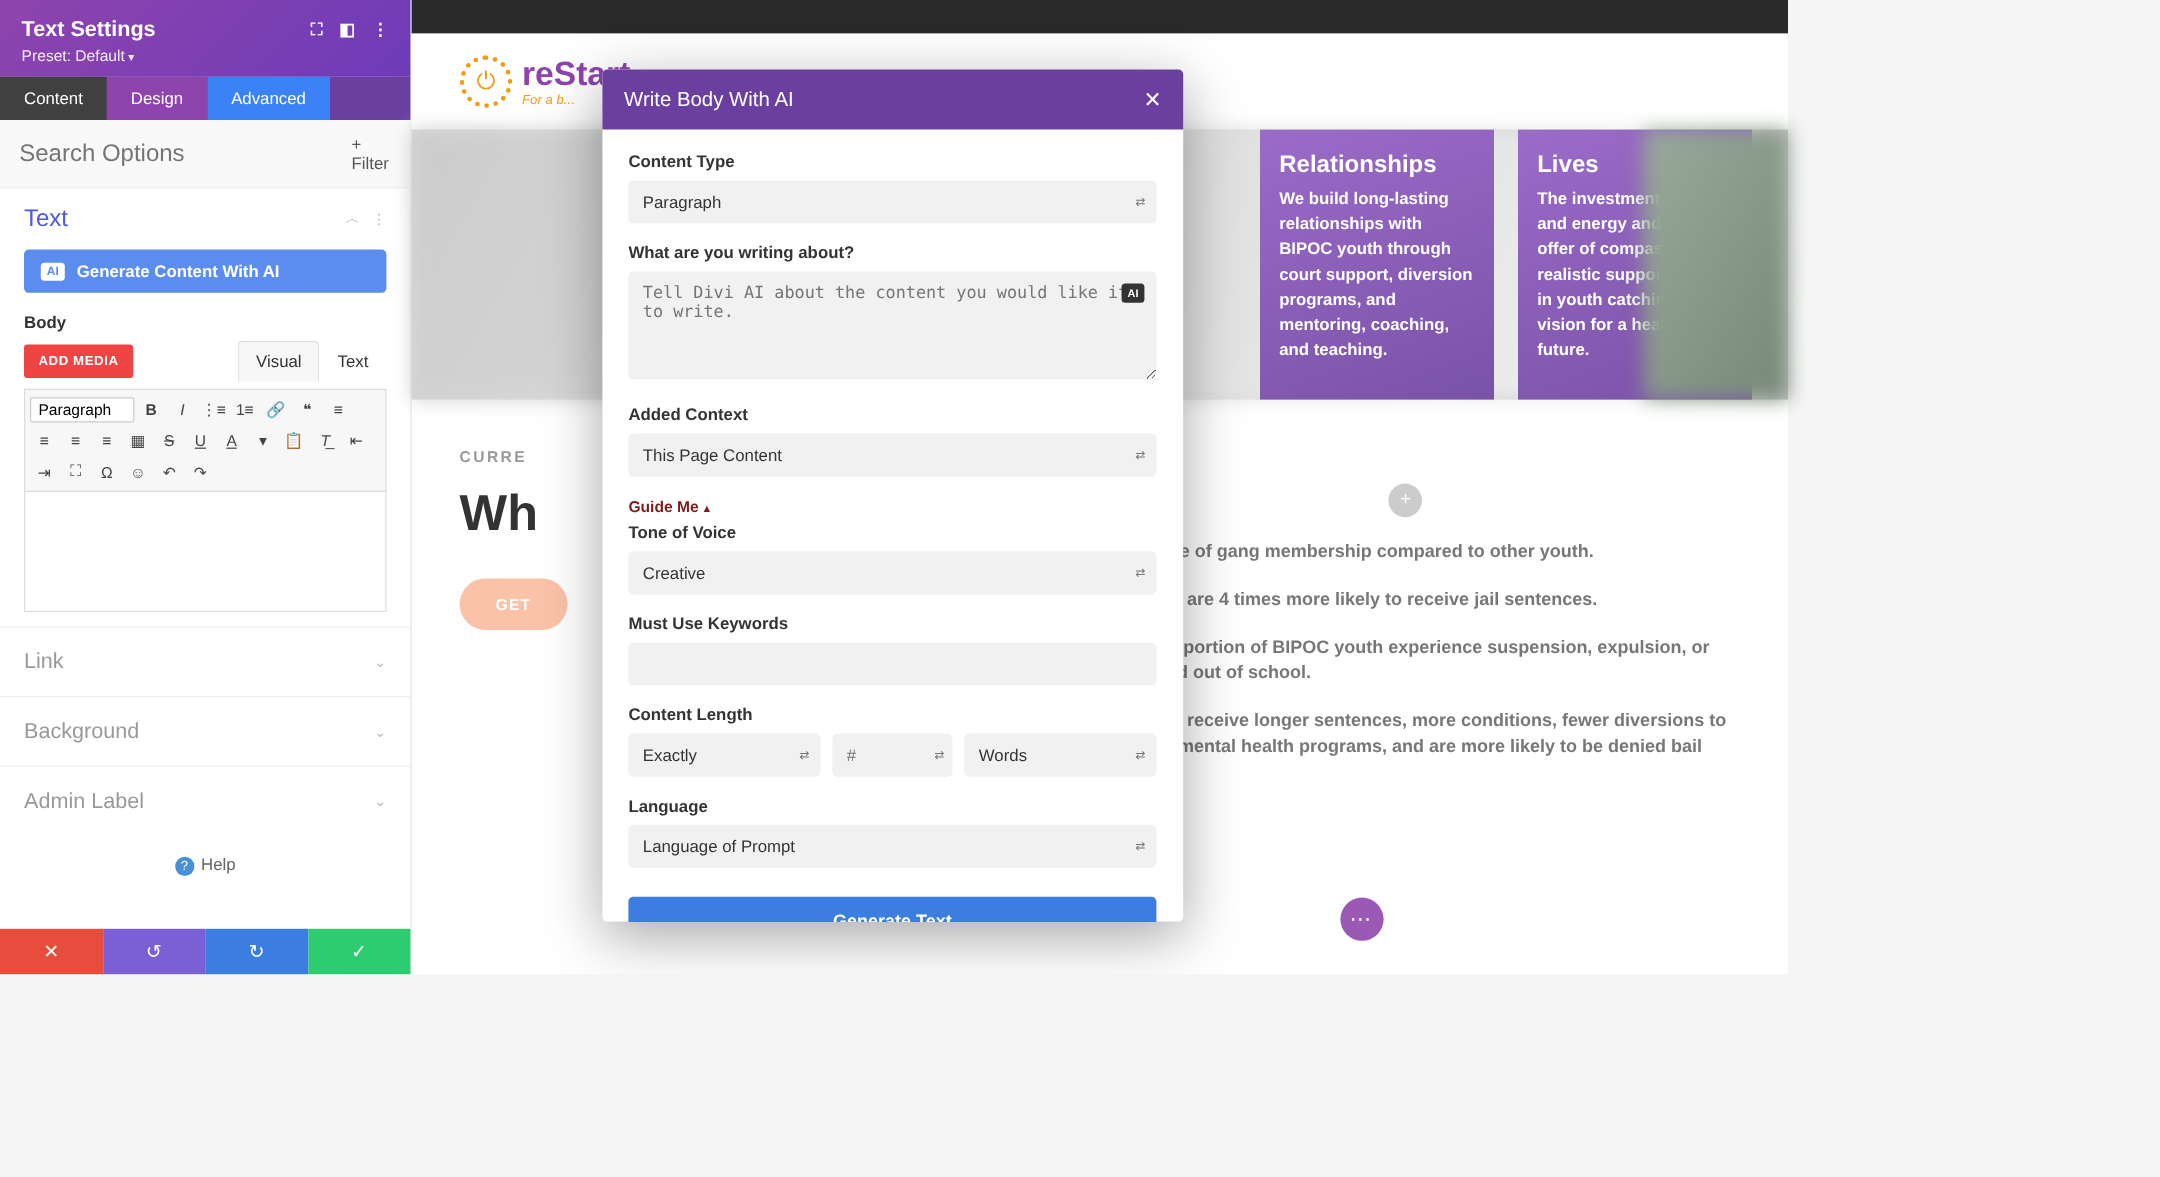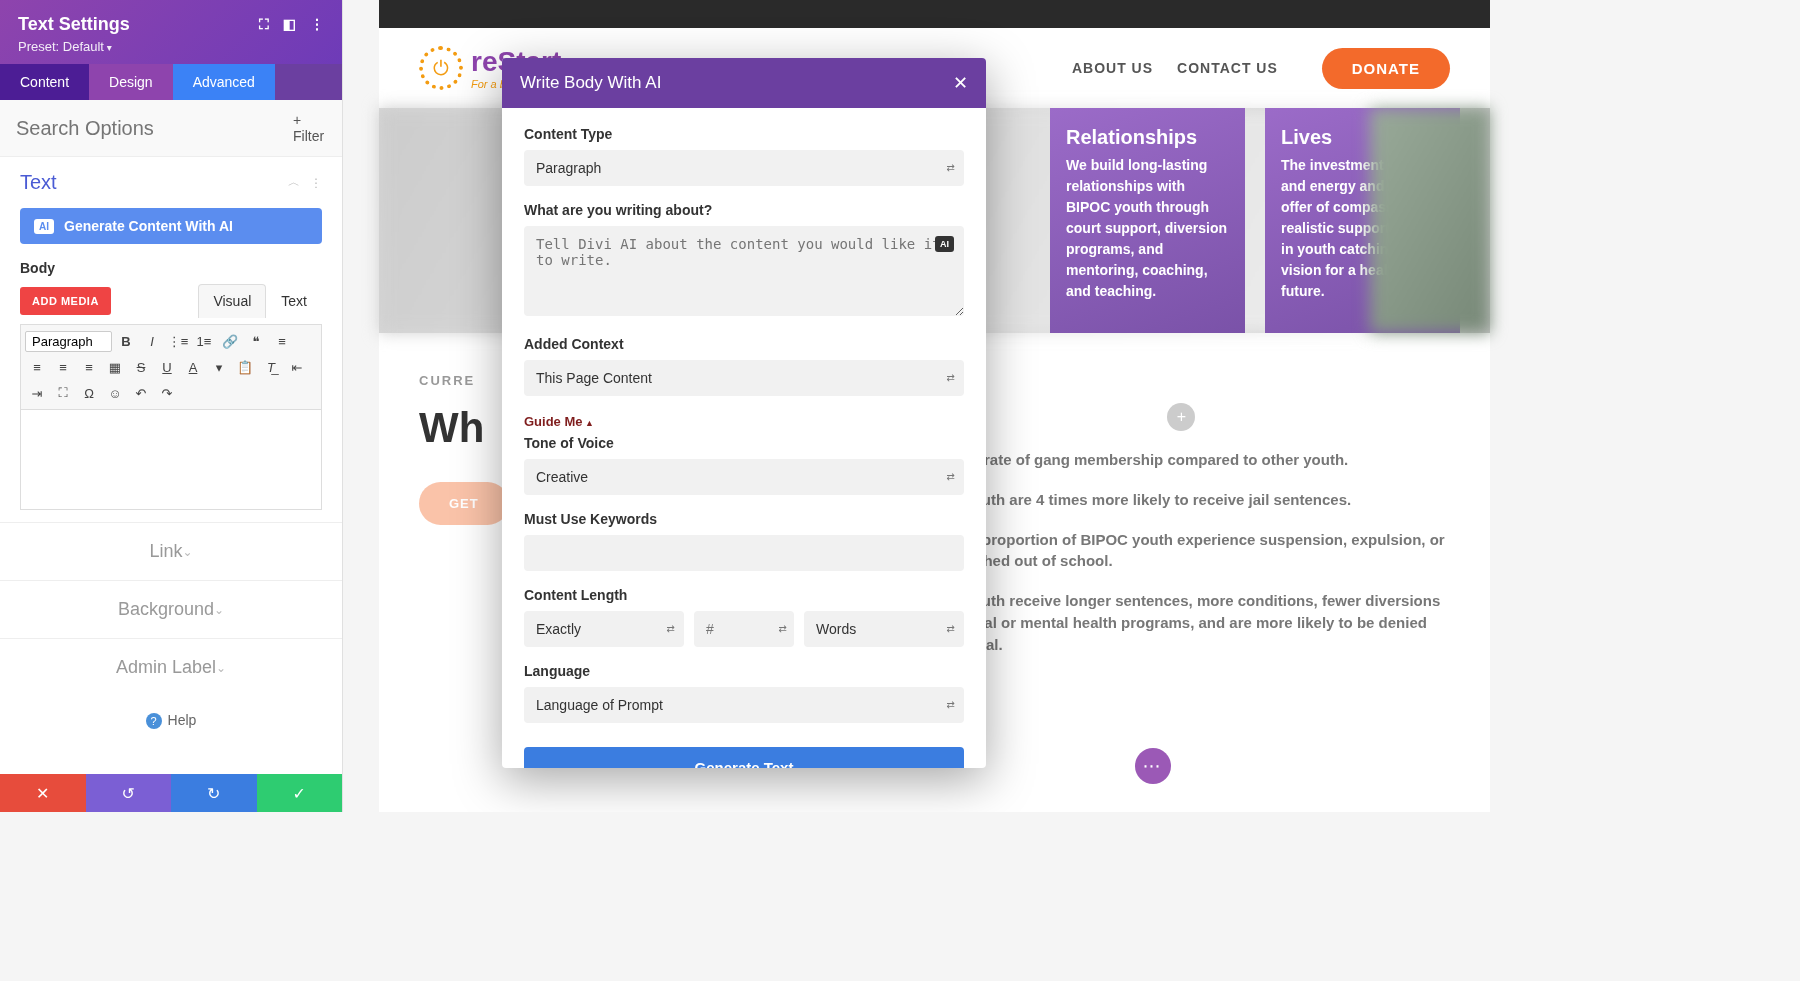--- a/index.html
+++ b/index.html
@@ -1,33 +1,33 @@
 <!DOCTYPE html>
 <html><head>
 <meta charset="utf-8">
 <style>
 * { box-sizing: border-box; margin: 0; padding: 0; }
 body { font-family: -apple-system, BlinkMacSystemFont, "Segoe UI", Helvetica, Arial, sans-serif; background: #f5f5f5; overflow: hidden; }
 
-.app { display: flex; height: 812px; width: 1490px; position: relative; gap: 36px; }
+.app { display: flex; height: 812px; width: 1490px; position: relative; }
 
 
 .sidebar { width: 343px; background: #fff; display: flex; flex-direction: column; border-right: 1px solid #e0e0e0; }
 .sidebar-header { background: linear-gradient(135deg, #8e44ad, #6e3bb8); color: #fff; padding: 14px 18px 10px; }
 .sidebar-title { font-size: 18px; font-weight: 600; display: flex; align-items: center; justify-content: space-between; }
 .sidebar-title-icons { display: flex; gap: 14px; }
 .sidebar-title-icons span { cursor: pointer; font-size: 14px; }
 .sidebar-preset { font-size: 13px; opacity: 0.9; margin-top: 4px; }
 .sidebar-preset::after { content: " ▾"; font-size: 10px; }
 
 .tabs { display: flex; background: #6b3fa0; }
 .tab { flex: 0 0 auto; padding: 10px 20px; color: #fff; font-size: 14px; cursor: pointer; background: #8e44ad; }
 .tab.active { background: #6b3fa0; }
 .tab + .tab { background: #8e44ad; }
-.tabs .tab:nth-child(1){ background:#4c1d95; }
+.tabs .tab:nth-child(1){ background:#404040; }
 .tabs .tab:nth-child(2){ background:#8e44ad; }
 .tabs .tab:nth-child(3){ background:#3b82f6; }
 
 .search-row { display: flex; align-items: center; padding: 8px 12px; border-bottom: 1px solid #eee; background: #f9f9f9; }
 .search-input { flex: 1; border: none; background: transparent; font-size: 20px; color: #6d28d9; padding: 6px 4px; outline: none; }
 .filter-btn { font-size: 14px; color: #555; cursor: pointer; padding: 4px 8px; }
 .filter-btn::before { content: "+ "; }
 
 .section-hdr { display: flex; align-items: center; justify-content: space-between; padding: 14px 20px 8px; }
 .section-hdr .title { color: #4a5bd4; font-size: 20px; font-weight: 500; }
@@ -42,21 +42,21 @@
 .add-media { background: #ef4444; color: #fff; font-size: 11px; font-weight: 700; padding: 8px 12px; border: none; border-radius: 3px; cursor: pointer; letter-spacing: 0.5px; }
 .ed-tabs { margin-left: auto; display: flex; }
 .ed-tab { padding: 8px 14px; font-size: 14px; color: #333; cursor: pointer; border: 1px solid transparent; }
 .ed-tab.active { border: 1px solid #ddd; border-bottom: none; border-radius: 4px 4px 0 0; background: #f7f7f7; }
 
 .toolbar { margin: 6px 20px 0; border: 1px solid #ddd; background: #f7f7f7; padding: 4px; display: flex; flex-wrap: wrap; gap: 2px; align-items: center; }
 .tb-select { font-size: 13px; padding: 2px 18px 2px 6px; border: 1px solid #ccc; background: #fff; border-radius: 2px; appearance: none; position: relative; }
 .tb-btn { width: 24px; height: 24px; display: inline-flex; align-items: center; justify-content: center; font-size: 13px; color: #444; cursor: pointer; border-radius: 2px; }
 .editor-area { margin: 0 20px 12px; border: 1px solid #ddd; border-top: none; min-height: 100px; background: #fff; }
 
-.collapse-row { padding: 18px 20px; border-top: 1px solid #eee; display: flex; align-items: center; justify-content: center; cursor: pointer; }
+.collapse-row { padding: 18px 20px; border-top: 1px solid #eee; display: flex; align-items: center; justify-content: space-between; cursor: pointer; }
 .collapse-row .lbl { font-size: 18px; color: #999; }
 .collapse-row .chev { color: #bbb; font-size: 12px; }
 
 .help-row { padding: 16px 20px; text-align: center; color: #666; font-size: 14px; }
 .help-row::before { content: "? "; display: inline-block; width: 16px; height: 16px; background: #4a90d9; color: #fff; border-radius: 50%; font-size: 11px; line-height: 16px; margin-right: 6px; text-align: center; }
 
 .sidebar-footer { margin-top: auto; display: flex; }
 .sf-btn { flex: 1; height: 38px; display: flex; align-items: center; justify-content: center; color: #fff; cursor: pointer; font-size: 16px; }
 .sf-cancel { background: #e74c3c; }
 .sf-undo { background: #7b5fd4; }
@@ -237,25 +237,20 @@
   <div class="main">
     <div class="topbar"></div>
     <div class="header">
       <div class="logo">
         <div class="logo-mark"></div>
         <div class="logo-text">
           <span class="logo-main">reStart</span>
           <span class="logo-sub">For a b...</span>
         </div>
       </div>
-      <div class="nav">
-        <a>ABOUT US</a>
-        <a>CONTACT US</a>
-        <span class="donate-btn">DONATE</span>
-      </div>
     </div>
 
     <div class="hero">
       <div class="hero-blur1"></div>
       <div class="cards-row">
         <div class="card">
           <div class="card-title">Relationships</div>
           <div class="card-text">We build long-lasting relationships with BIPOC youth through court support, diversion programs, and mentoring, coaching, and teaching.</div>
         </div>
         <div class="card">

